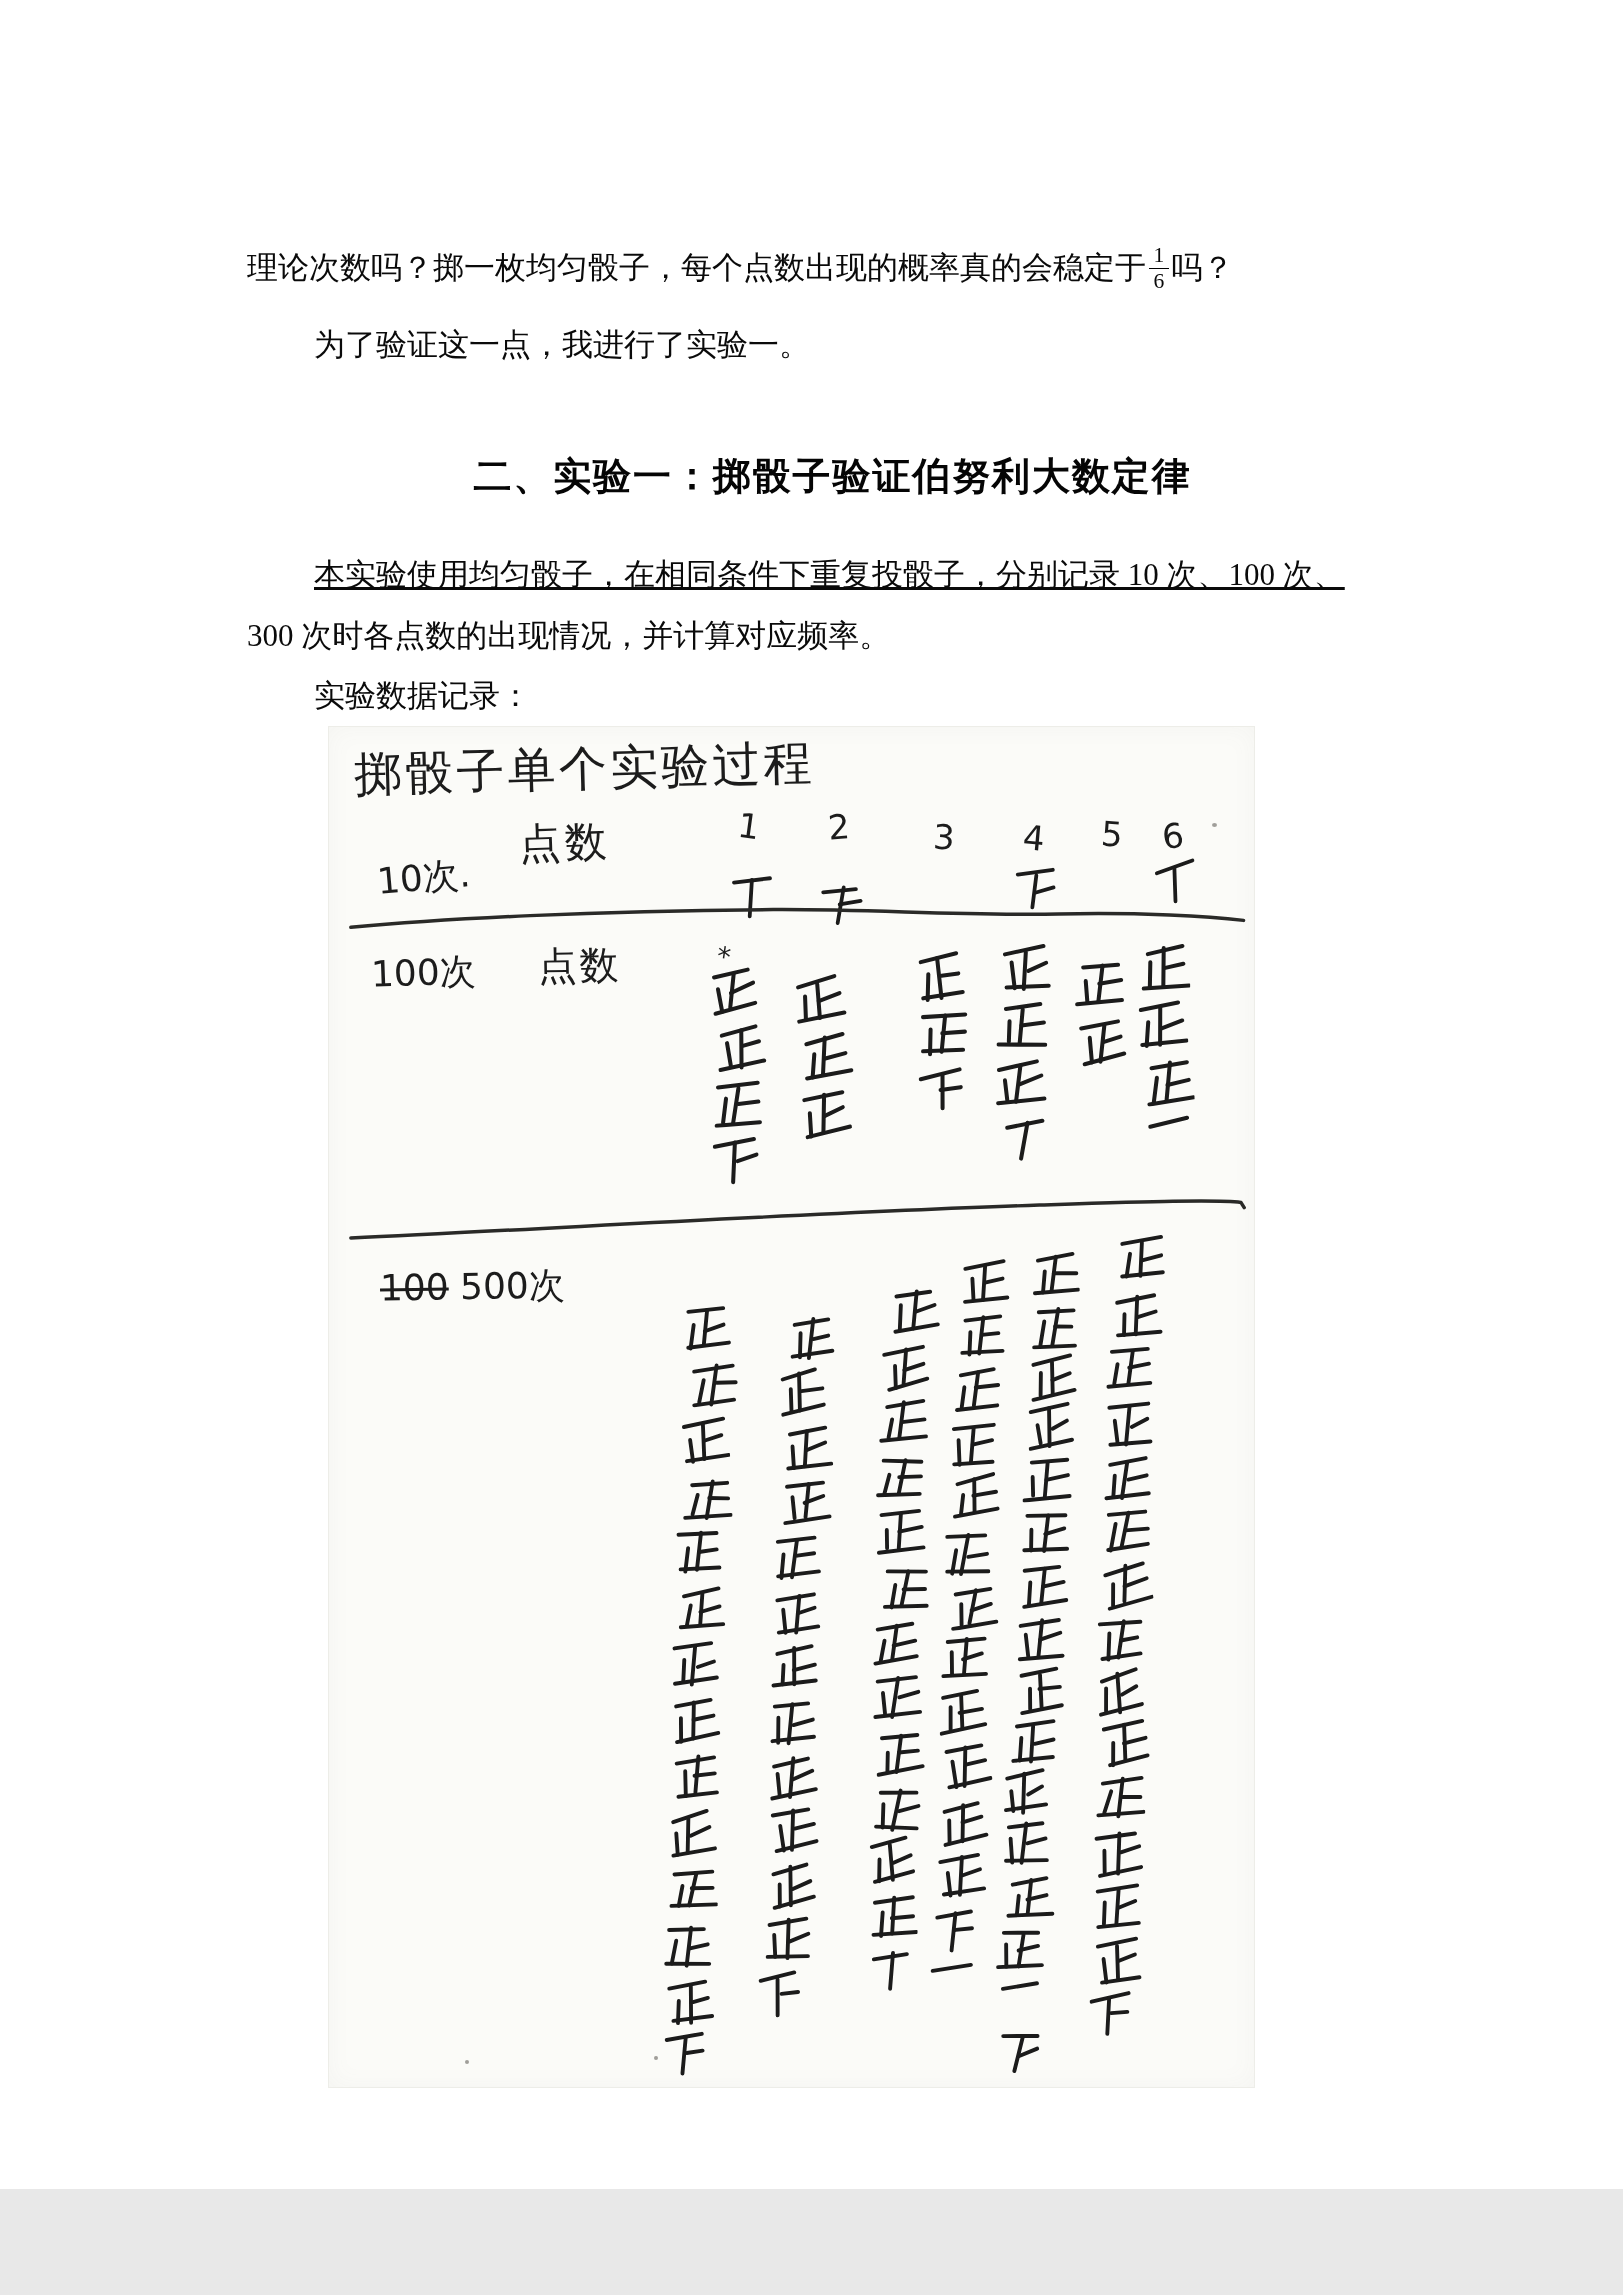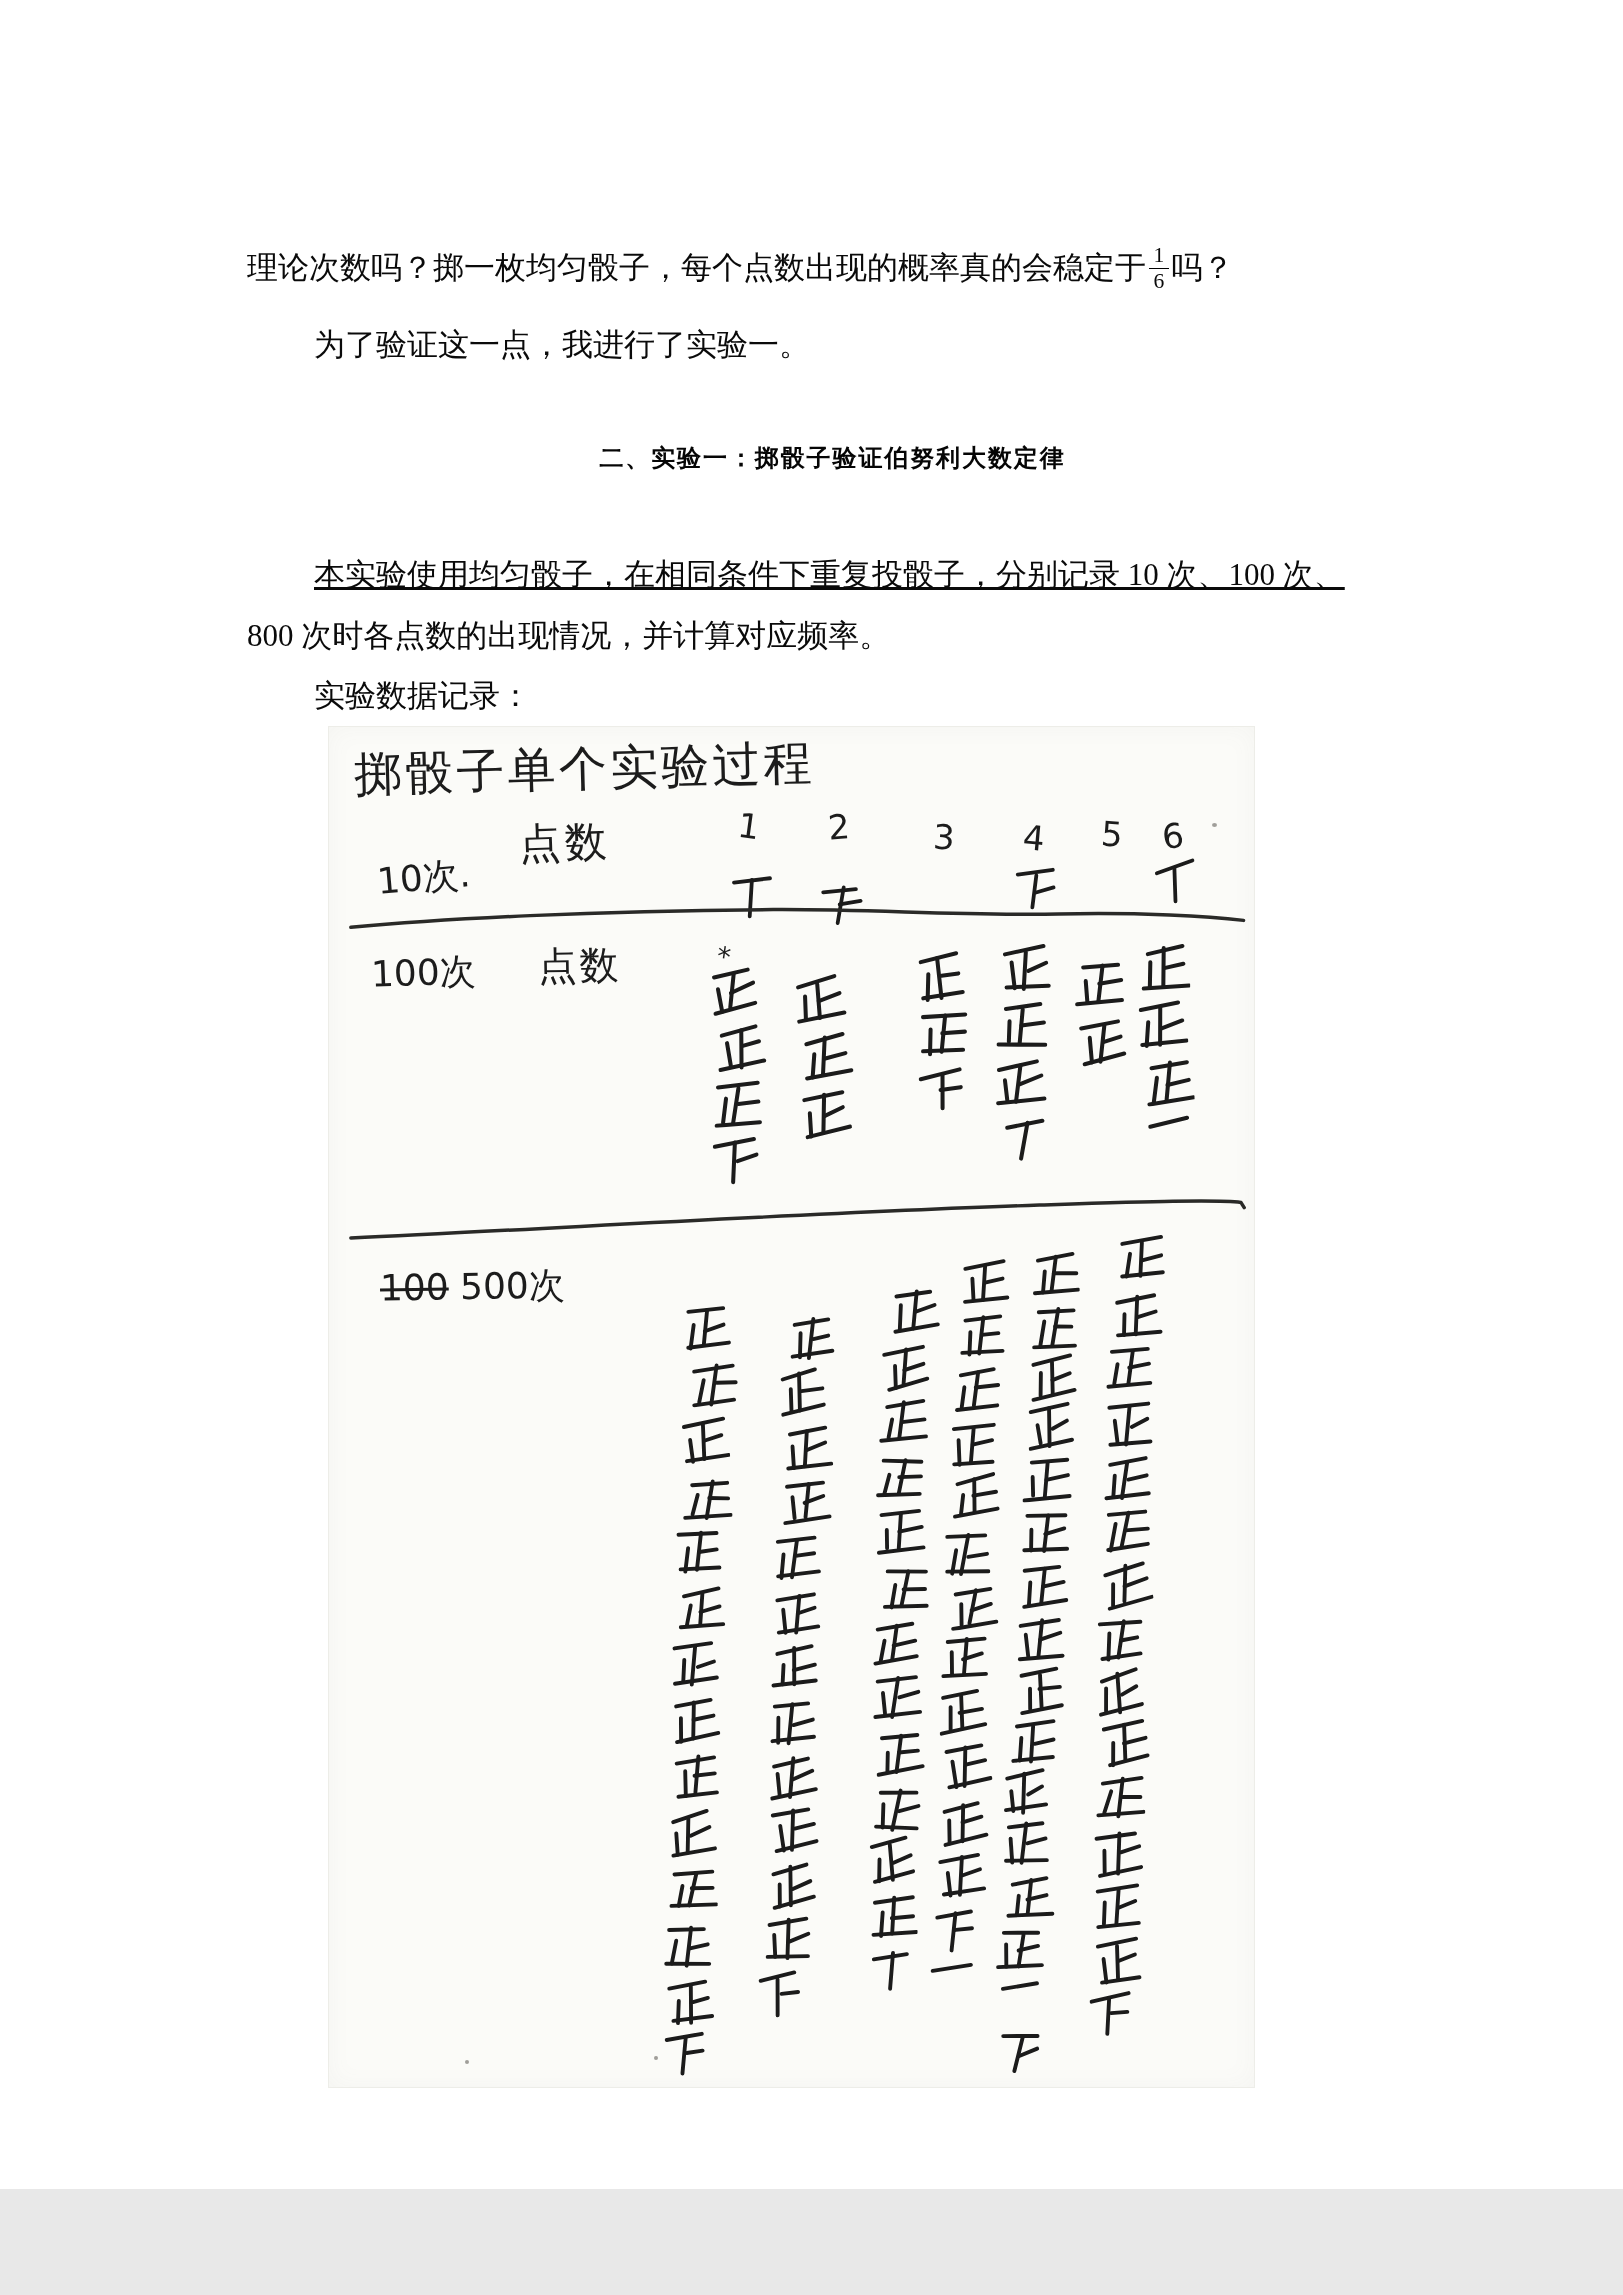--- a/index.html
+++ b/index.html
@@ -3,21 +3,21 @@
 <meta charset="utf-8">
 <style>
   html,body{margin:0;padding:0;background:#e8e8e8;}
   .page{
     position:relative;width:1623px;height:2189px;background:#ffffff;
     font-family:"Liberation Serif",serif;color:#000;overflow:hidden;
   }
   .tline{position:absolute;font-size:31px;line-height:1.2;white-space:nowrap;color:#0a0a0a;}
   .heading{
     position:absolute;top:426px;left:41px;width:1583px;text-align:center;
-    font-family:"Liberation Sans",sans-serif;font-weight:bold;font-size:24px;
+    font-family:"Liberation Sans",sans-serif;font-weight:bold;font-size:38px;
     letter-spacing:1.9px;color:#050505;
   }
   
   .frac{display:inline-flex;flex-direction:column;align-items:center;vertical-align:middle;
         margin:0 2.5px;line-height:1;font-size:21.6px;position:relative;top:-2.5px;}
   .frac .num{padding:0 1.3px 1.9px 1.3px;text-align:center;}
   .frac .den{border-top:1.9px solid #000;padding:2.5px 1.3px 0 1.3px;min-width:18px;text-align:center;}
 
   
   .scan{
@@ -49,21 +49,21 @@
   <p class="tline" style="left:247px;top:216px;"><span>理论次数吗？掷一枚均匀骰子，每个点数出现的概率真的会稳定于</span><span class="frac">
         <span class="num">1</span>
         <span class="den">6</span>
       </span><span>吗？</span></p>
 
   <p class="tline" style="left:314px;top:295px;text-align:center;">为了验证这一点，我进行了实验一。</p>
 
   <h1 class="heading">二、实验一：掷骰子验证伯努利大数定律</h1>
 
   <p class="tline" style="left:314px;top:525px;text-decoration:underline;">本实验使用均匀骰子，在相同条件下重复投骰子，分别记录 10 次、100 次、</p>
-  <p class="tline" style="left:247px;top:586px;">800 次时各点数的出现情况，并计算对应频率。</p>
+  <p class="tline" style="left:247px;top:586px;">300 次时各点数的出现情况，并计算对应频率。</p>
   <p class="tline" style="left:314px;top:646px;text-align:right;">实验数据记录：</p>
 
   <div class="scan" id="scan">
 
     <div class="hw hw-title">掷骰子单个实验过程</div>
 
     <div class="hw lbl-10">10次.</div>
     <div class="hw hdr-10">点数</div>
     <div id="dieFaces">
         <span class="die-face" style="left: 409px; top: 79px; transform: rotate(7.8deg);">1</span>

